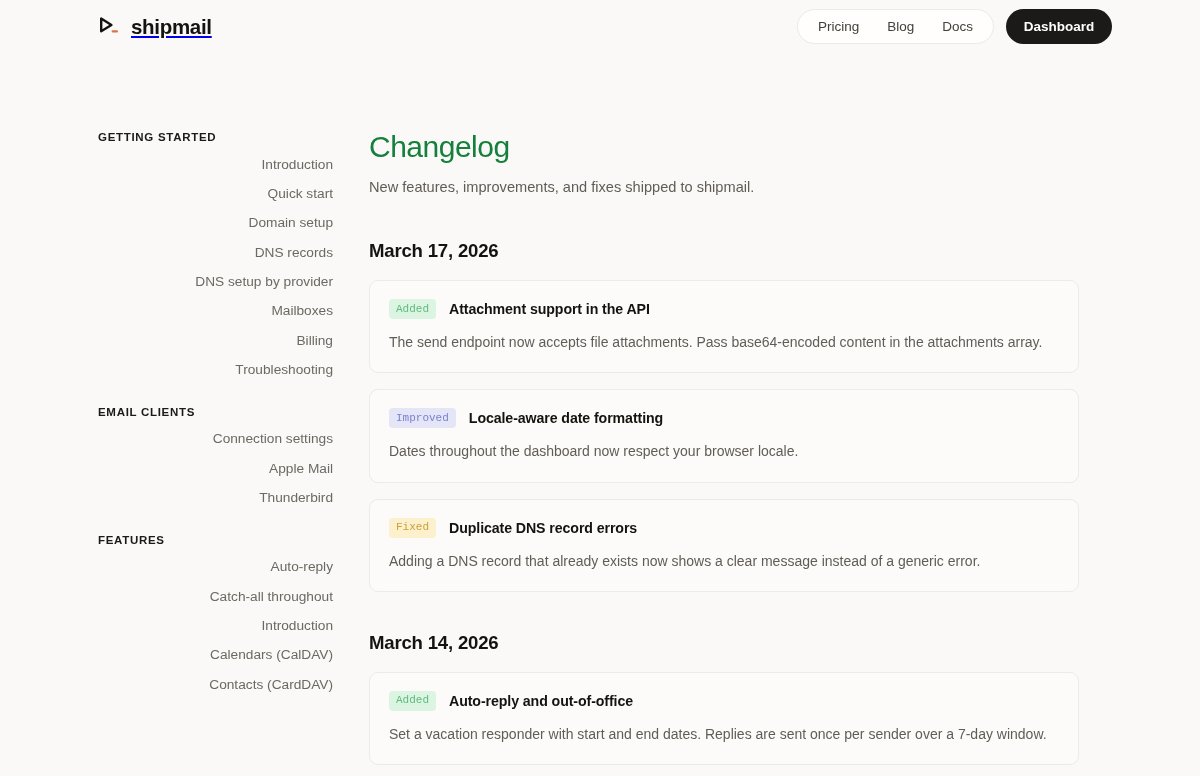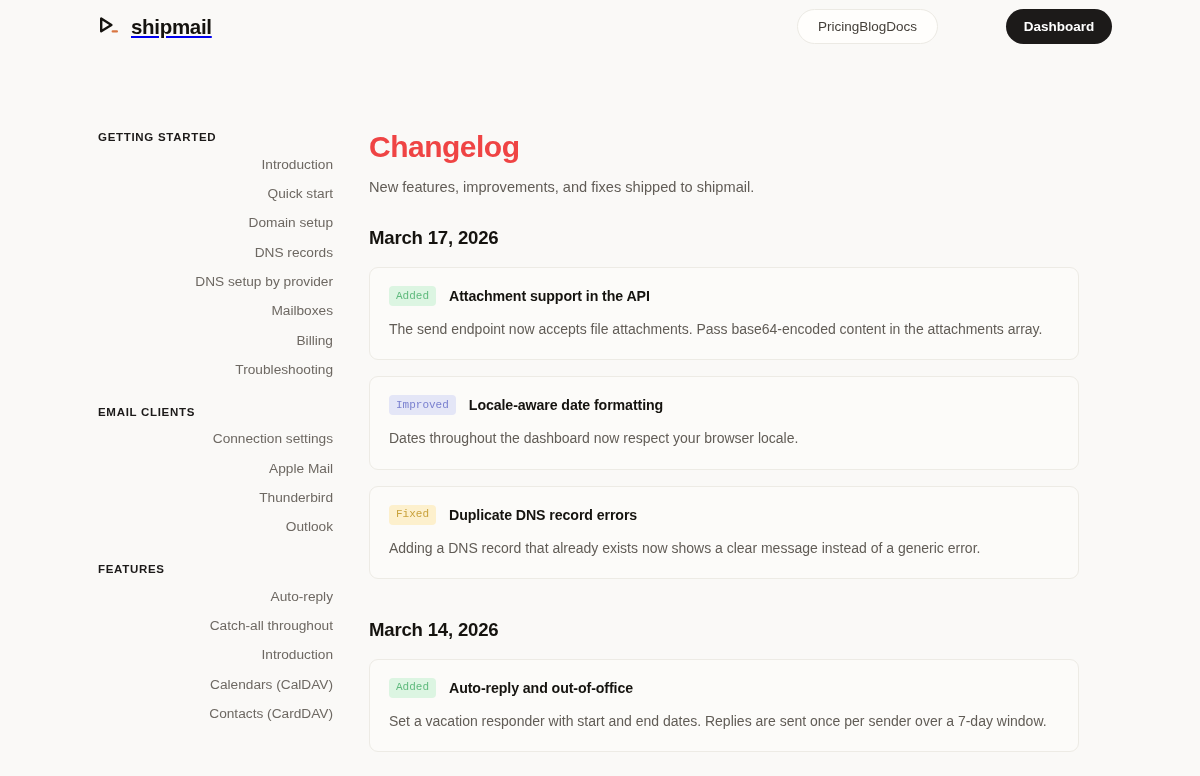--- a/index.html
+++ b/index.html
@@ -52,20 +52,21 @@
     position: absolute;
     left: 797px;
     top: 9px;
     height: 35px;
     background: #fffefc;
     border: 1px solid #eceae4;
     border-radius: 18px;
     display: flex;
     align-items: center;
     padding: 0 20px;
+    gap: 28px;
   }
 
   .nav-link {
     font-size: 13.5px;
     color: #45403a;
     text-decoration: none;
     line-height: 1;
   }
 
   .dashboard-btn {
@@ -121,31 +122,31 @@
 
   
   .main {
     flex: 1;
     padding-left: 36px;
     padding-right: 30px;
   }
 
   .page-title {
     font-size: 30px;
-    font-weight: bold;
+    font-weight: normal;
     letter-spacing: -0.5px;
-    color: #ef4444;
+    color: #15803d;
     margin-bottom: 16px;
     line-height: 1.1;
   }
 
   .page-subtitle {
     font-size: 14.6px;
     color: #615c56;
-    margin-bottom: 32px;
+    margin-bottom: 45px;
   }
 
   .date-heading {
     font-size: 18.6px;
     font-weight: bold;
     letter-spacing: -0.2px;
     color: #15130f;
     margin-bottom: 18px;
   }
 
@@ -229,21 +230,20 @@
         <a class="side-item" href="#">DNS setup by provider</a>
         <a class="side-item" href="#">Mailboxes</a>
         <a class="side-item" href="#">Billing</a>
         <a class="side-item" href="#">Troubleshooting</a>
       </div>
       <div class="side-group">
         <div class="side-group-title">EMAIL CLIENTS</div>
         <a class="side-item" href="#">Connection settings</a>
         <a class="side-item" href="#">Apple Mail</a>
         <a class="side-item" href="#">Thunderbird</a>
-        <a class="side-item" href="#">Outlook</a>
       </div>
       <div class="side-group">
         <div class="side-group-title">FEATURES</div>
         <a class="side-item" href="#">Auto-reply</a>
         <a class="side-item" href="#">Catch-all throughout</a>
         <a class="side-item" href="#">Introduction</a>
         <a class="side-item" href="#">Calendars (CalDAV)</a>
         <a class="side-item" href="#">Contacts (CardDAV)</a>
       </div>
     </aside>

